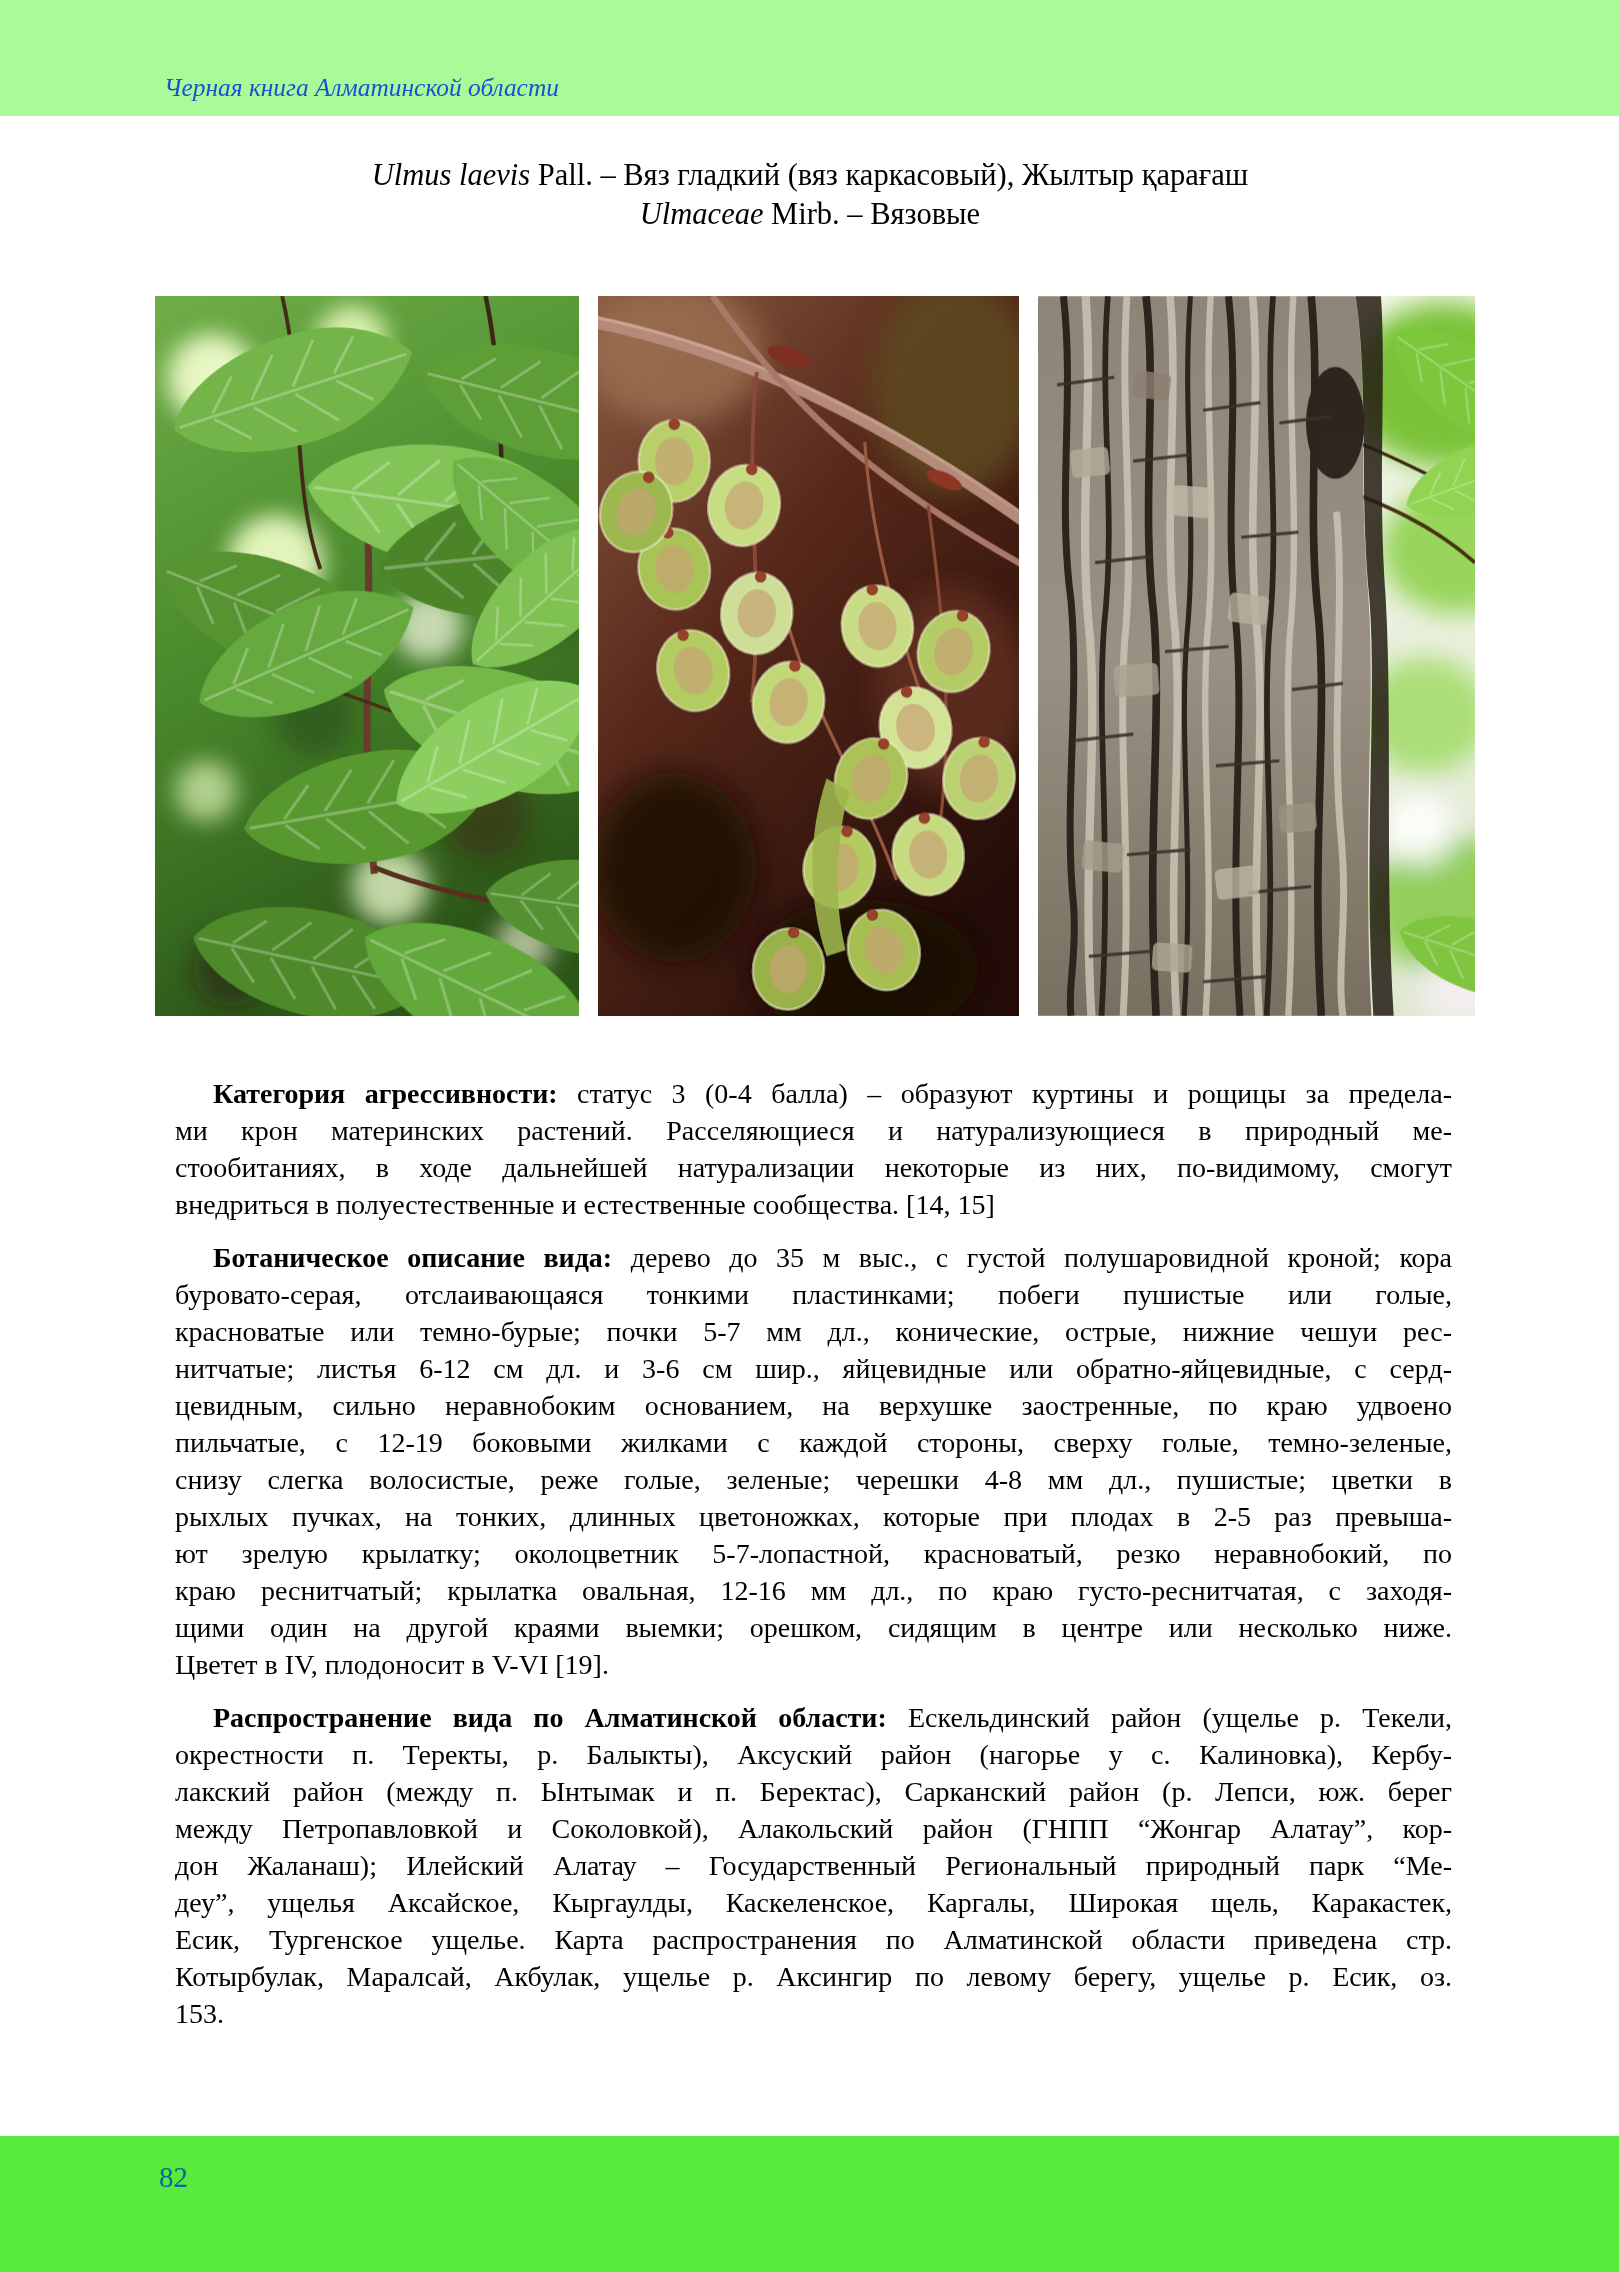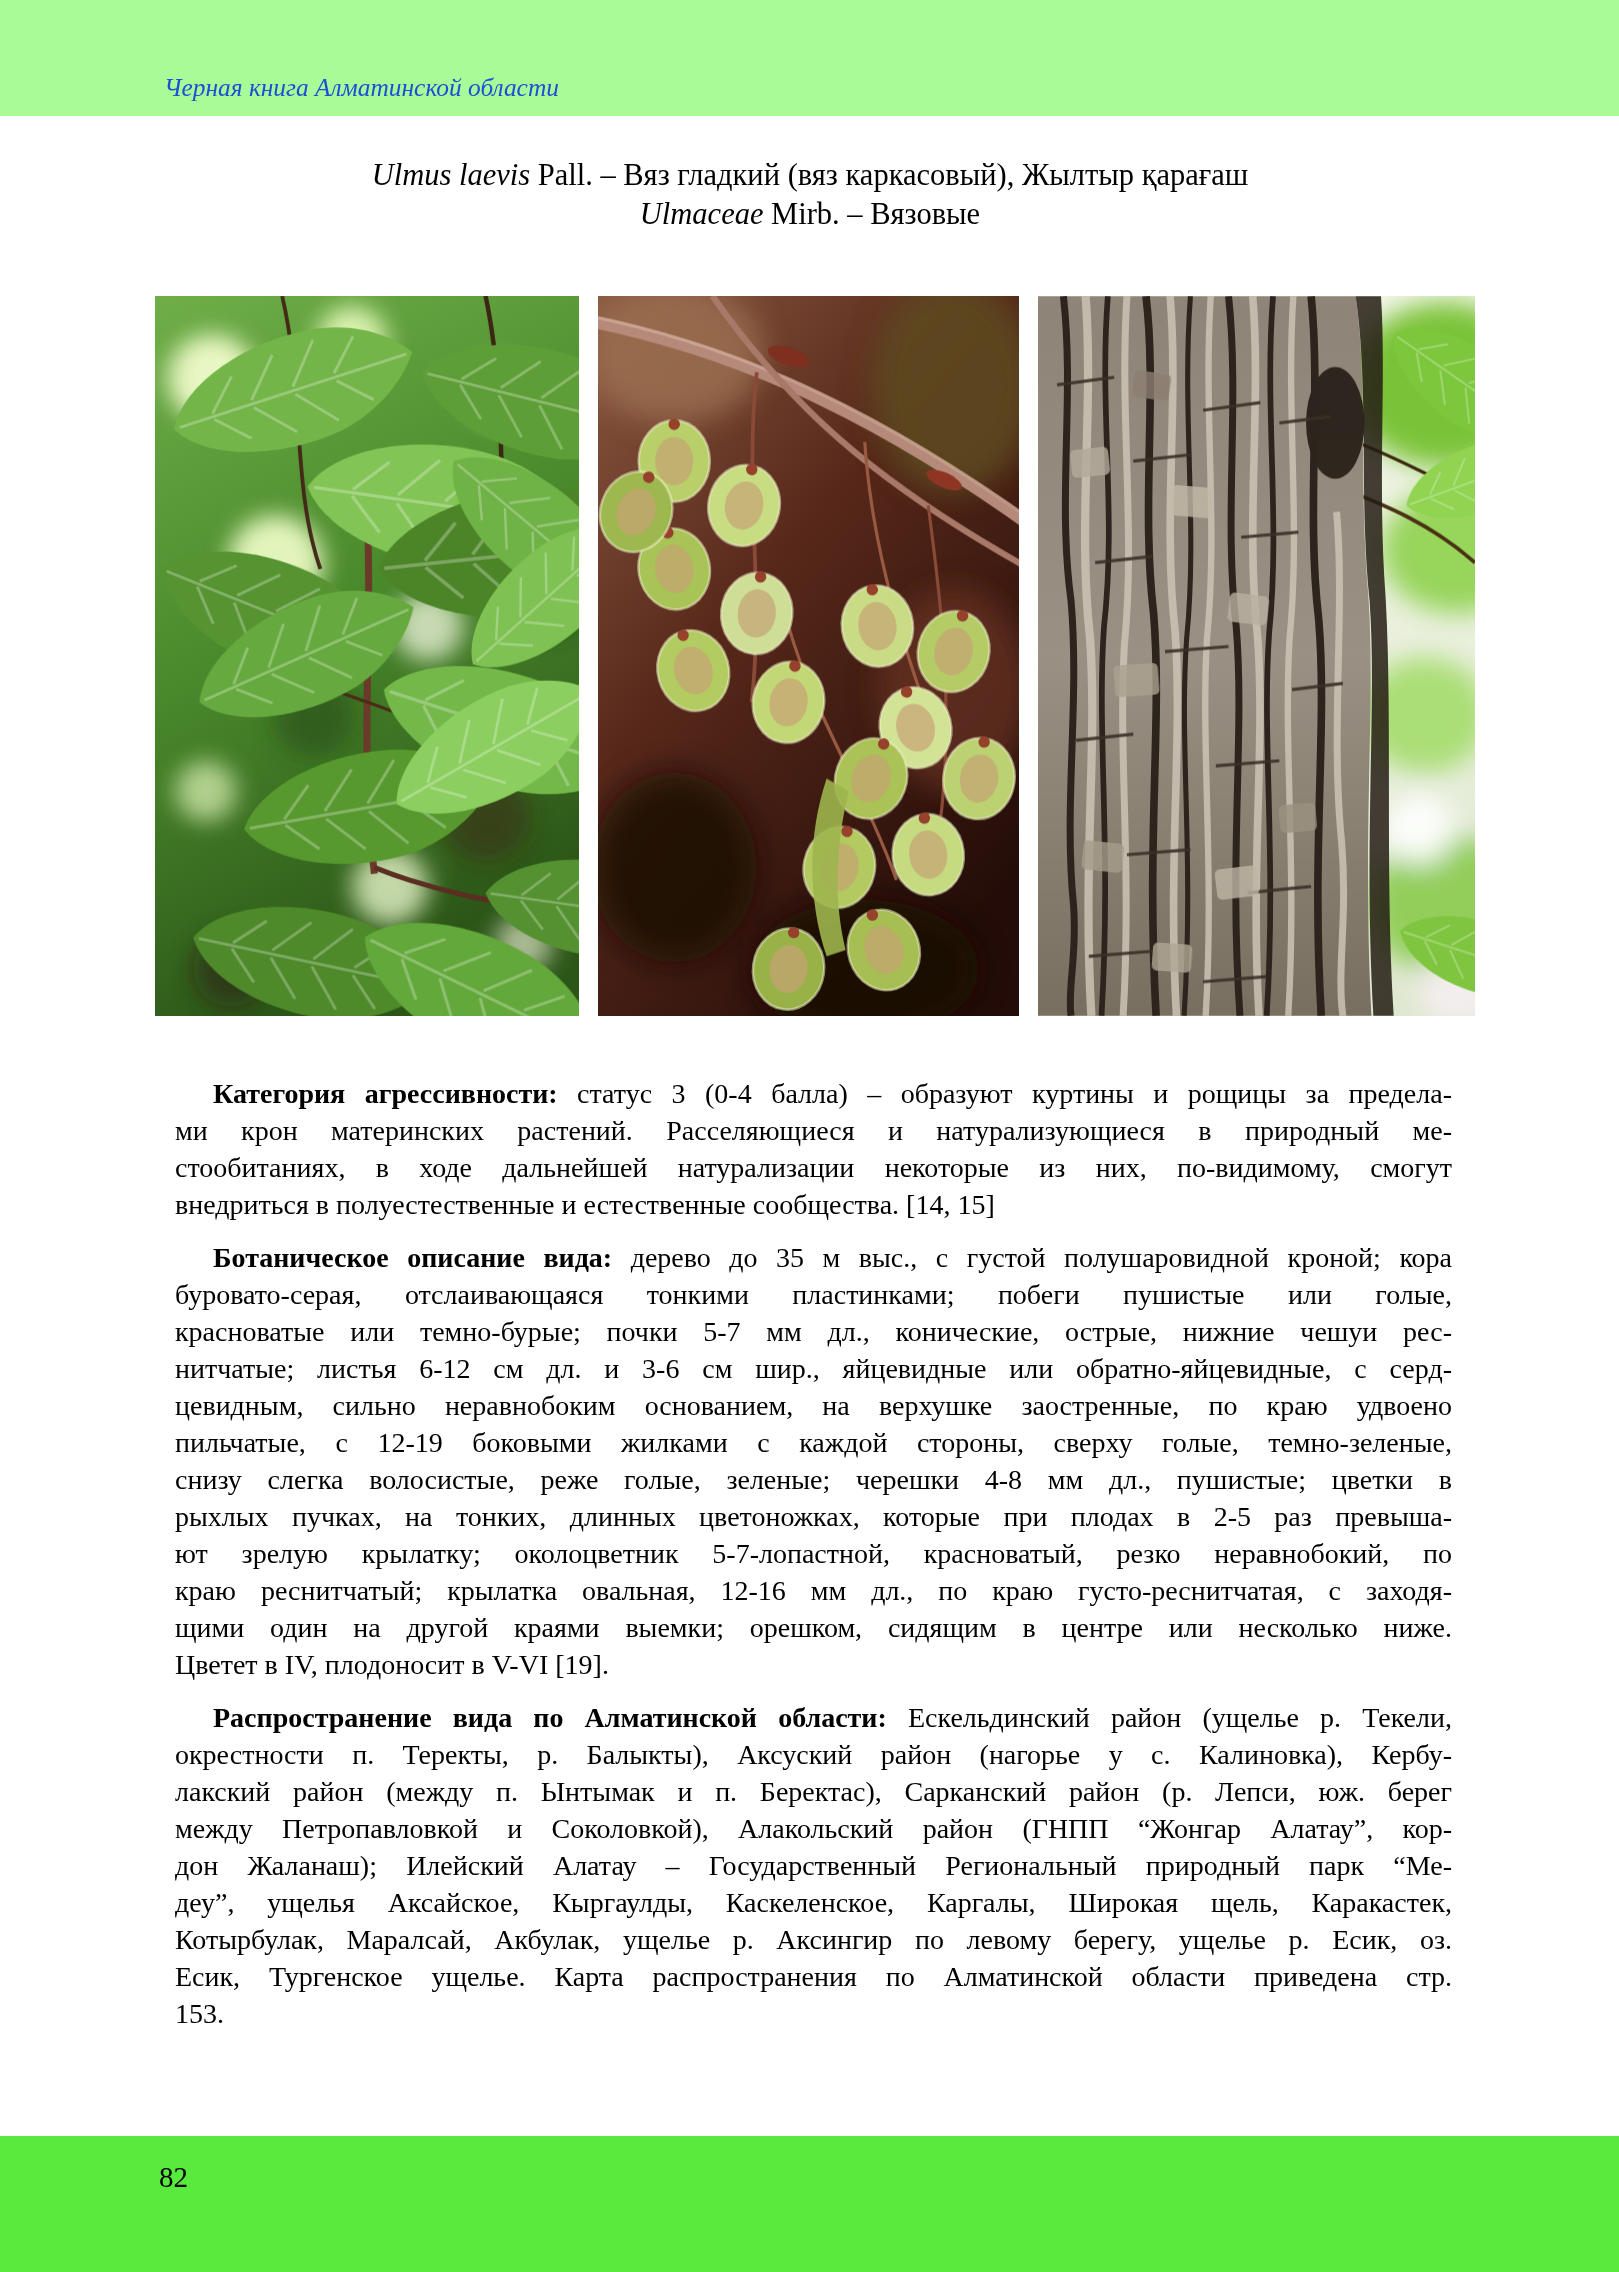--- a/index.html
+++ b/index.html
@@ -21,21 +21,21 @@
     position:absolute;left:164px;bottom:15.2px;
     font-style:italic;font-size:25.4px;line-height:1;
     color:#1d4ed8;
   }
   .footer-bar{
     position:absolute;bottom:0;left:0;width:100%;height:137px;
     background:#58ea3d;
   }
   .page-number{
     position:absolute;left:159px;top:27px;
-    font-size:29px;line-height:1;color:#000000;
+    font-size:29px;line-height:1;color:#0369a1;
   }
   
   .title-block{
     position:absolute;top:156px;left:0;width:100%;
     text-align:center;font-size:30.5px;line-height:39px;
   }
   .title-line1{font-weight:normal;}
   .latin-italic{font-style:italic;}
   
   .photos-row{
@@ -292,22 +292,22 @@
       <span class="line last">Цветет в IV, плодоносит в V-VI [19].</span>
     </p>
 
     <p class="para">
       <span class="line j first"><b class="lead">Распространение вида по Алматинской области:</b><span> Ескельдинский район (ущелье р. Текели,</span></span>
       <span class="line j">окрестности п. Теректы, р. Балыкты), Аксуский район (нагорье у с. Калиновка), Кербу-</span>
       <span class="line j">лакский район (между п. Ынтымак и п. Беректас), Сарканский район (р. Лепси, юж. берег</span>
       <span class="line j">между Петропавловкой и Соколовкой), Алакольский район (ГНПП “Жонгар Алатау”, кор-</span>
       <span class="line j">дон Жаланаш); Илейский Алатау – Государственный Региональный природный парк “Ме-</span>
       <span class="line j">деу”, ущелья Аксайское, Кыргаулды, Каскеленское, Каргалы, Широкая щель, Каракастек,</span>
+      <span class="line j">Есик, Тургенское ущелье. Карта распространения по Алматинской области приведена стр.</span>
       <span class="line j">Котырбулак, Маралсай, Акбулак, ущелье р. Аксингир по левому берегу, ущелье р. Есик, оз.</span>
-      <span class="line j">Есик, Тургенское ущелье. Карта распространения по Алматинской области приведена стр.</span>
       <span class="line last">153.</span>
     </p>
 
 
   </div>
 
   <div class="footer-bar">
     <div class="page-number">82</div>
   </div>
 

